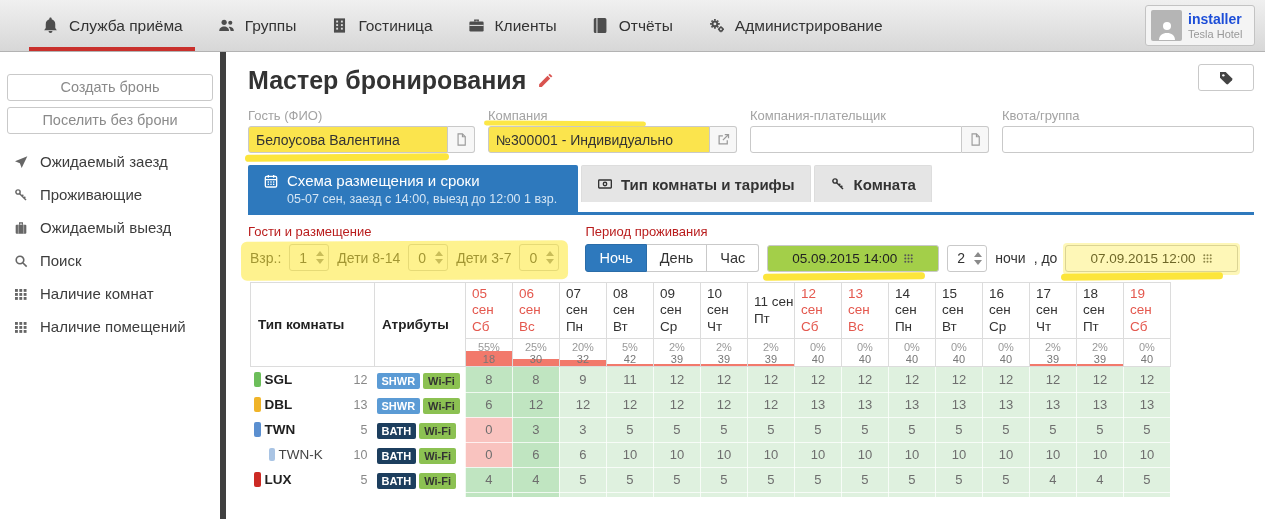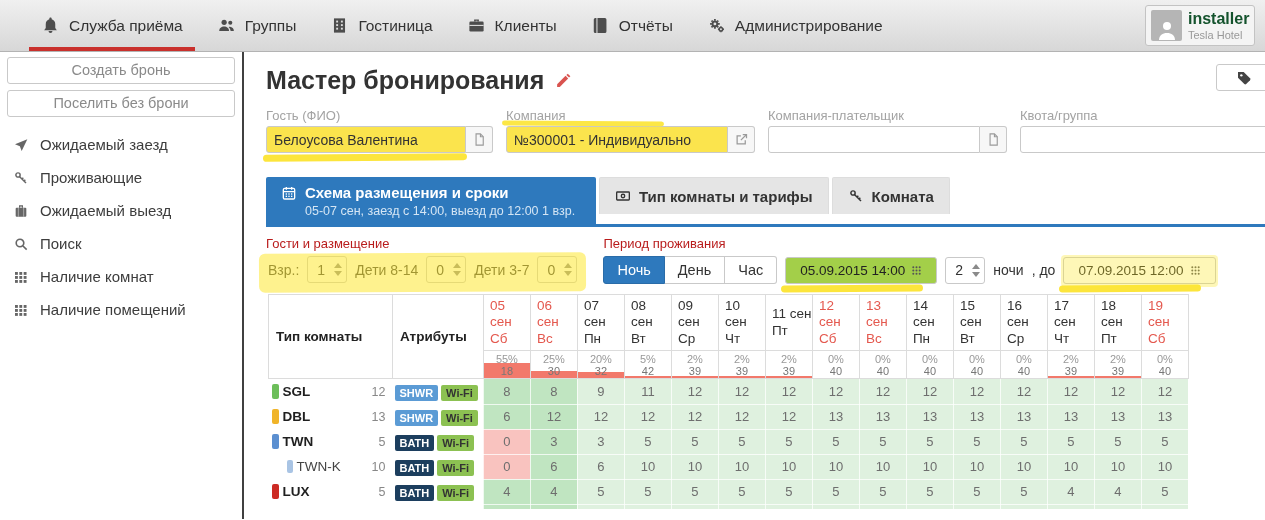--- a/index.html
+++ b/index.html
@@ -8,58 +8,58 @@
 
   
   .navbar{height:52px;background:linear-gradient(#f0f0f0,#d7d7d7);border-bottom:1px solid #b3b3b3;display:flex;align-items:stretch;position:relative}
   #navItems{display:flex;align-items:stretch;padding-left:24px}
   .nav-item{display:flex;align-items:center;gap:9px;padding:0 17px;position:relative;color:#333;font-size:15.5px;cursor:pointer;white-space:nowrap}
   .nav-item .ic{width:19px;height:19px;color:#4d4d4d}
   .nav-item.active::after{content:"";position:absolute;left:5px;right:5px;bottom:0;height:4px;background:#c9302c}
   .user-panel{position:absolute;right:10px;top:5px;width:110px;height:41px;background:#f4f4f4;border:1px solid #c3c3c3;border-radius:3px;display:flex;align-items:center;gap:6px;padding:0 5px;cursor:pointer}
   .avatar{width:31px;height:31px;background:#b5b5b5;border-radius:2px;flex:none;display:flex;align-items:flex-end;justify-content:center;overflow:hidden}
   .avatar svg{width:24px;height:24px}
-  .user-name{font-weight:bold;font-size:16px;color:#14532d;line-height:1.3}
+  .user-name{font-weight:bold;font-size:14px;color:#1d4ed8;line-height:1.3}
   .user-hotel{font-size:11px;color:#999;line-height:1.2}
 
   
   .layout{display:flex;height:467px}
-  .sidebar{width:244px;flex:none;border-right:2px solid #404040;padding-top:5px}
+  .sidebar{width:226px;flex:none;border-right:6px solid #404040;padding-top:22px}
   .side-btn{display:block;margin:0 7px 6px;height:27px;line-height:25px;background:#fff;border:1px solid #c9c9c9;border-radius:3px;text-align:center;color:#8a8a8a;font-size:14.5px;cursor:pointer}
   .side-menu{margin-top:11px}
   .side-item{display:flex;align-items:center;gap:11px;padding:8px 10px 8px 13px;font-size:15px;color:#3d3d3d;cursor:pointer}
   .side-item .ic{width:16px;height:16px;color:#666;flex:none}
 
   .main{flex:1;padding:10px 16px 0 22px;position:relative;margin-right:16px;border-right:1px solid #e2e2e2}
 
   
   .title-row{display:flex;align-items:center;gap:11px;margin:4px 0 13px}
   h1{font-size:25px;color:#333;margin:0;font-weight:bold}
   .pencil{width:17px;height:17px;color:#d9534f}
   .tag-btn{position:absolute;top:12px;right:16px;width:56px;height:27px;background:#fff;border:1px solid #c9c9c9;border-radius:3px;display:flex;align-items:center;justify-content:center;cursor:pointer}
   .tag-btn .ic{width:16px;height:16px;color:#444}
 
   
-  .fields{display:flex;gap:13px;margin-bottom:24px}
+  .fields{display:flex;gap:13px;margin-bottom:12px}
   .fgroup{display:flex;flex-direction:column}
   .flabel{font-size:13px;color:#a3a3a3;margin-bottom:3px}
   .fctrl{display:flex;position:relative}
   input.txt{height:27px;border:1px solid #c9c9c9;border-radius:3px 0 0 3px;padding:0 7px;font-size:14px;color:#333;outline:none;background:#fff;font-family:inherit}
   input.txt.noaddon{border-radius:3px}
   .addon{width:27px;height:27px;border:1px solid #c9c9c9;border-left:none;border-radius:0 3px 3px 0;background:#f7f7f7;display:flex;align-items:center;justify-content:center;cursor:pointer}
   .addon .ic{width:15px;height:15px;color:#9a9a9a}
   .w-guest{width:200px}.w-company{width:222px}.w-payer{width:212px}.w-quota{width:252px}
   .hl-y{background:#fbe44d !important}
   .streak-b::after{content:"";position:absolute;left:-3px;right:26px;bottom:-8px;height:7px;background:rgba(252,228,50,.95);border-radius:4px;transform:rotate(-.5deg);pointer-events:none}
   .streak-t::before{content:"";position:absolute;left:-4px;top:-5px;width:65%;height:5px;background:rgba(252,228,50,.9);border-radius:4px;transform:rotate(.4deg);pointer-events:none}
 
   
   .tabs{display:flex;gap:3px;border-bottom:3px solid #2e79bd;align-items:stretch}
   .tab-active{background:#2e79bd;color:#fff;border-radius:2px 2px 0 0;padding:7px 15px 6px;width:330px;cursor:pointer}
-  .tab-active .t1{display:flex;align-items:center;gap:8px;font-weight:bold;font-size:15px}
+  .tab-active .t1{display:flex;align-items:center;gap:8px;font-weight:normal;font-size:15px}
   .tab-active .t1 .ic{width:16px;height:16px;color:#fff}
   .tab-active .t2{font-size:12.5px;color:#d4e5f4;margin-top:3px;padding-left:24px;white-space:nowrap}
   .tab{background:#e5e5e5;border:1px solid #ddd;border-bottom:none;align-self:flex-start;display:flex;align-items:center;gap:8px;font-weight:bold;font-size:15px;color:#333;padding:0 15px;height:37px;border-radius:2px 2px 0 0;cursor:pointer;white-space:nowrap}
   .tab .ic{width:16px;height:16px;color:#333}
 
   
   .controls{display:flex;margin-top:9px;gap:24px}
   .sec-label{font-size:13px;color:#b91c1c;margin-bottom:5px}
   .ctrl-row{display:flex;align-items:center;gap:8px}
   .spin{display:inline-flex;align-items:center;height:27px;border:1px solid #c9c9c9;border-radius:3px;background:#fff;padding:0 4px 0 9px;cursor:pointer}
@@ -68,21 +68,21 @@
   .arr-up{width:0;height:0;border-left:4px solid transparent;border-right:4px solid transparent;border-bottom:5px solid #8a8a8a}
   .arr-dn{width:0;height:0;border-left:4px solid transparent;border-right:4px solid transparent;border-top:5px solid #8a8a8a}
   .guest-cluster{position:relative;display:flex;align-items:center;gap:8px;padding:0 2px}
   .guest-cluster::after{content:"";position:absolute;inset:-3px -7px -9px -7px;background:rgba(253,232,49,.55);border-radius:6px;transform:rotate(-.3deg);pointer-events:none;z-index:2}
   .ctl-text{font-size:14px;color:#333;white-space:nowrap}
   .mode-group{display:flex}
   .mode-btn{height:28px;padding:0 13px;border:1px solid #c9c9c9;border-left:none;background:#fff;color:#333;font-size:14.5px;display:flex;align-items:center;cursor:pointer}
   .mode-btn:first-child{border-left:1px solid #c9c9c9;border-radius:3px 0 0 3px}
   .mode-btn:last-child{border-radius:0 3px 3px 0}
   .mode-btn.on{background:#2e79bd;border-color:#2a6ca8;color:#fff}
-  .date-ctrl{display:flex;align-items:center;height:27px;border:1px solid #c9c9c9;border-radius:3px;padding:0 14px;gap:6px;font-size:13.5px;color:#222;position:relative;background:#fff;cursor:pointer;white-space:nowrap}
+  .date-ctrl{display:flex;align-items:center;height:27px;border:1px solid #c9c9c9;border-radius:3px;padding:0 24px;gap:6px;font-size:13.5px;color:#222;position:relative;background:#fff;cursor:pointer;white-space:nowrap}
   .date-ctrl .ic{width:11px;height:11px;color:#555}
   .hl-g{background:#a3cf49 !important}
   .dwrap{position:relative}
   .dwrap.streak::after{content:"";position:absolute;left:-4px;right:14px;bottom:-8px;height:7px;background:rgba(252,228,50,.95);border-radius:4px;transform:rotate(-.5deg);pointer-events:none}
   .dwrap.tint::before{content:"";position:absolute;inset:-2px -2px -3px -2px;background:rgba(253,232,49,.35);border-radius:4px;pointer-events:none;z-index:2}
 
   
   .tbl-wrap{margin-top:10px}
   table.avail{border-collapse:collapse;margin-left:2px}
   th.th-left{border:1px solid #dcdcdc;background:#fff;font-size:13.5px;color:#222;text-align:left;padding:0 0 0 7px;font-weight:bold}

